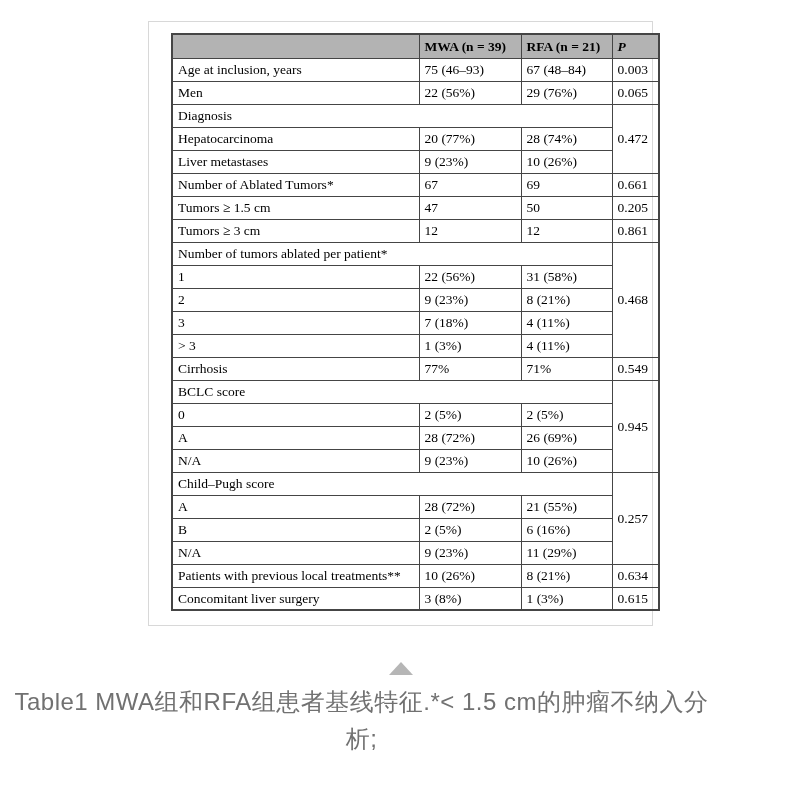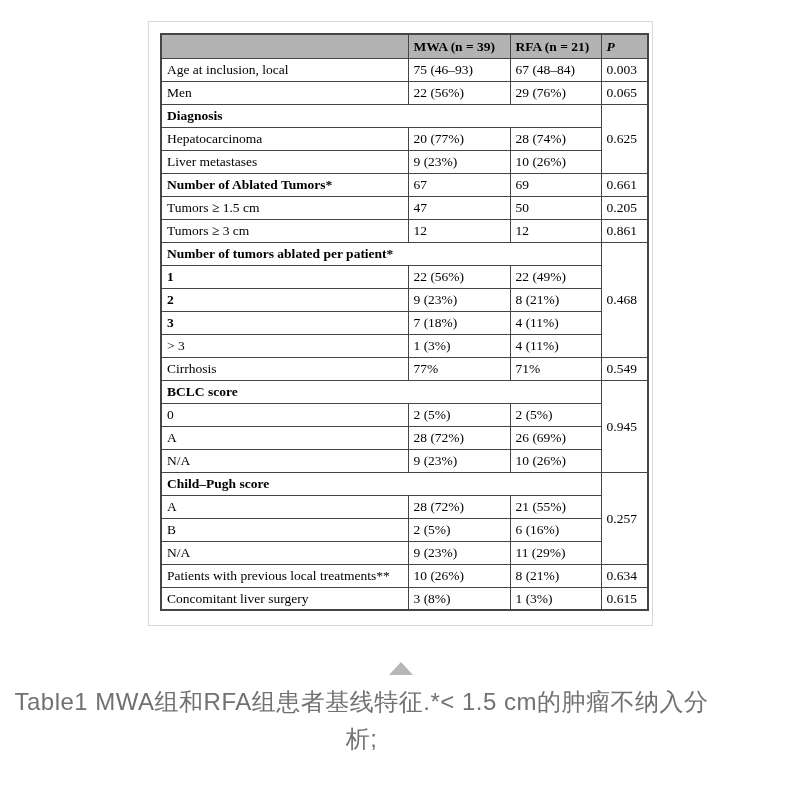--- a/index.html
+++ b/index.html
@@ -10,41 +10,41 @@
     --triangle-color:#b6b6b6;
   }
   html,body{margin:0;padding:0;}
   body{
     width:800px;height:798px;background:#ffffff;position:relative;
     font-family:"Liberation Serif","DejaVu Serif",serif;overflow:hidden;
   }
   .frame{
     position:absolute;left:148px;top:21px;width:505px;height:605px;
     box-sizing:border-box;border:1px solid var(--frame-border);
-    background:#ffffff;padding:11px 0 0 11px;
+    background:#ffffff;padding:11px 0 0 22px;
   }
   table.bt{
     border-collapse:collapse;table-layout:fixed;width:487px;
     border:2px solid var(--tbl-border);
   }
   table.bt th, table.bt td{
     border:1px solid var(--tbl-border);
     font-size:13.5px;line-height:15px;
     padding:1px 4px 1px 5px;
     text-align:left;vertical-align:middle;
     overflow:hidden;white-space:nowrap;
     color:#000;
   }
   table.bt tr{height:23px;}
   table.bt tr.hdr{height:24px;}
   table.bt th{
     background:var(--header-bg);
     font-weight:bold;
   }
-  table.bt .b{font-weight:bold;}
+  table.bt .b{font-weight:normal;}
   table.bt .i{font-style:italic;}
   .triangle{
     position:absolute;left:389px;top:662px;width:0;height:0;
     border-left:12px solid transparent;
     border-right:12px solid transparent;
     border-bottom:13px solid var(--triangle-color);
   }
   .caption{
     position:absolute;left:0;top:683px;width:723px;
     text-align:center;
@@ -65,34 +65,34 @@
         <col style="width: 47px;">
       </colgroup>
     <tbody id="tbody">
         <tr class="hdr">
           <th></th>
           <th>MWA (n = 39)</th>
           <th>RFA (n = 21)</th>
           <th class="i">P</th>
         </tr>
         <tr>
-          <td>Age at inclusion, local</td>
+          <td>Age at inclusion, years</td>
           <td>75 (46–93)</td>
           <td>67 (48–84)</td>
           <td>0.003</td>
         </tr>
         <tr>
           <td>Men</td>
           <td>22 (56%)</td>
           <td>29 (76%)</td>
           <td>0.065</td>
         </tr>
         <tr>
           <td class="b" colspan="3">Diagnosis</td>
-          <td rowspan="3">0.625</td>
+          <td rowspan="3">0.472</td>
         </tr>
         <tr>
           <td>Hepatocarcinoma</td>
           <td>20 (77%)</td>
           <td>28 (74%)</td>
         </tr>
         <tr>
           <td>Liver metastases</td>
           <td>9 (23%)</td>
           <td>10 (26%)</td>
@@ -115,21 +115,21 @@
           <td>12</td>
           <td>0.861</td>
         </tr>
         <tr>
           <td class="b" colspan="3">Number of tumors ablated per patient*</td>
           <td rowspan="5">0.468</td>
         </tr>
         <tr>
           <td class="b">1</td>
           <td>22 (56%)</td>
-          <td>22 (49%)</td>
+          <td>31 (58%)</td>
         </tr>
         <tr>
           <td class="b">2</td>
           <td>9 (23%)</td>
           <td>8 (21%)</td>
         </tr>
         <tr>
           <td class="b">3</td>
           <td>7 (18%)</td>
           <td>4 (11%)</td>

